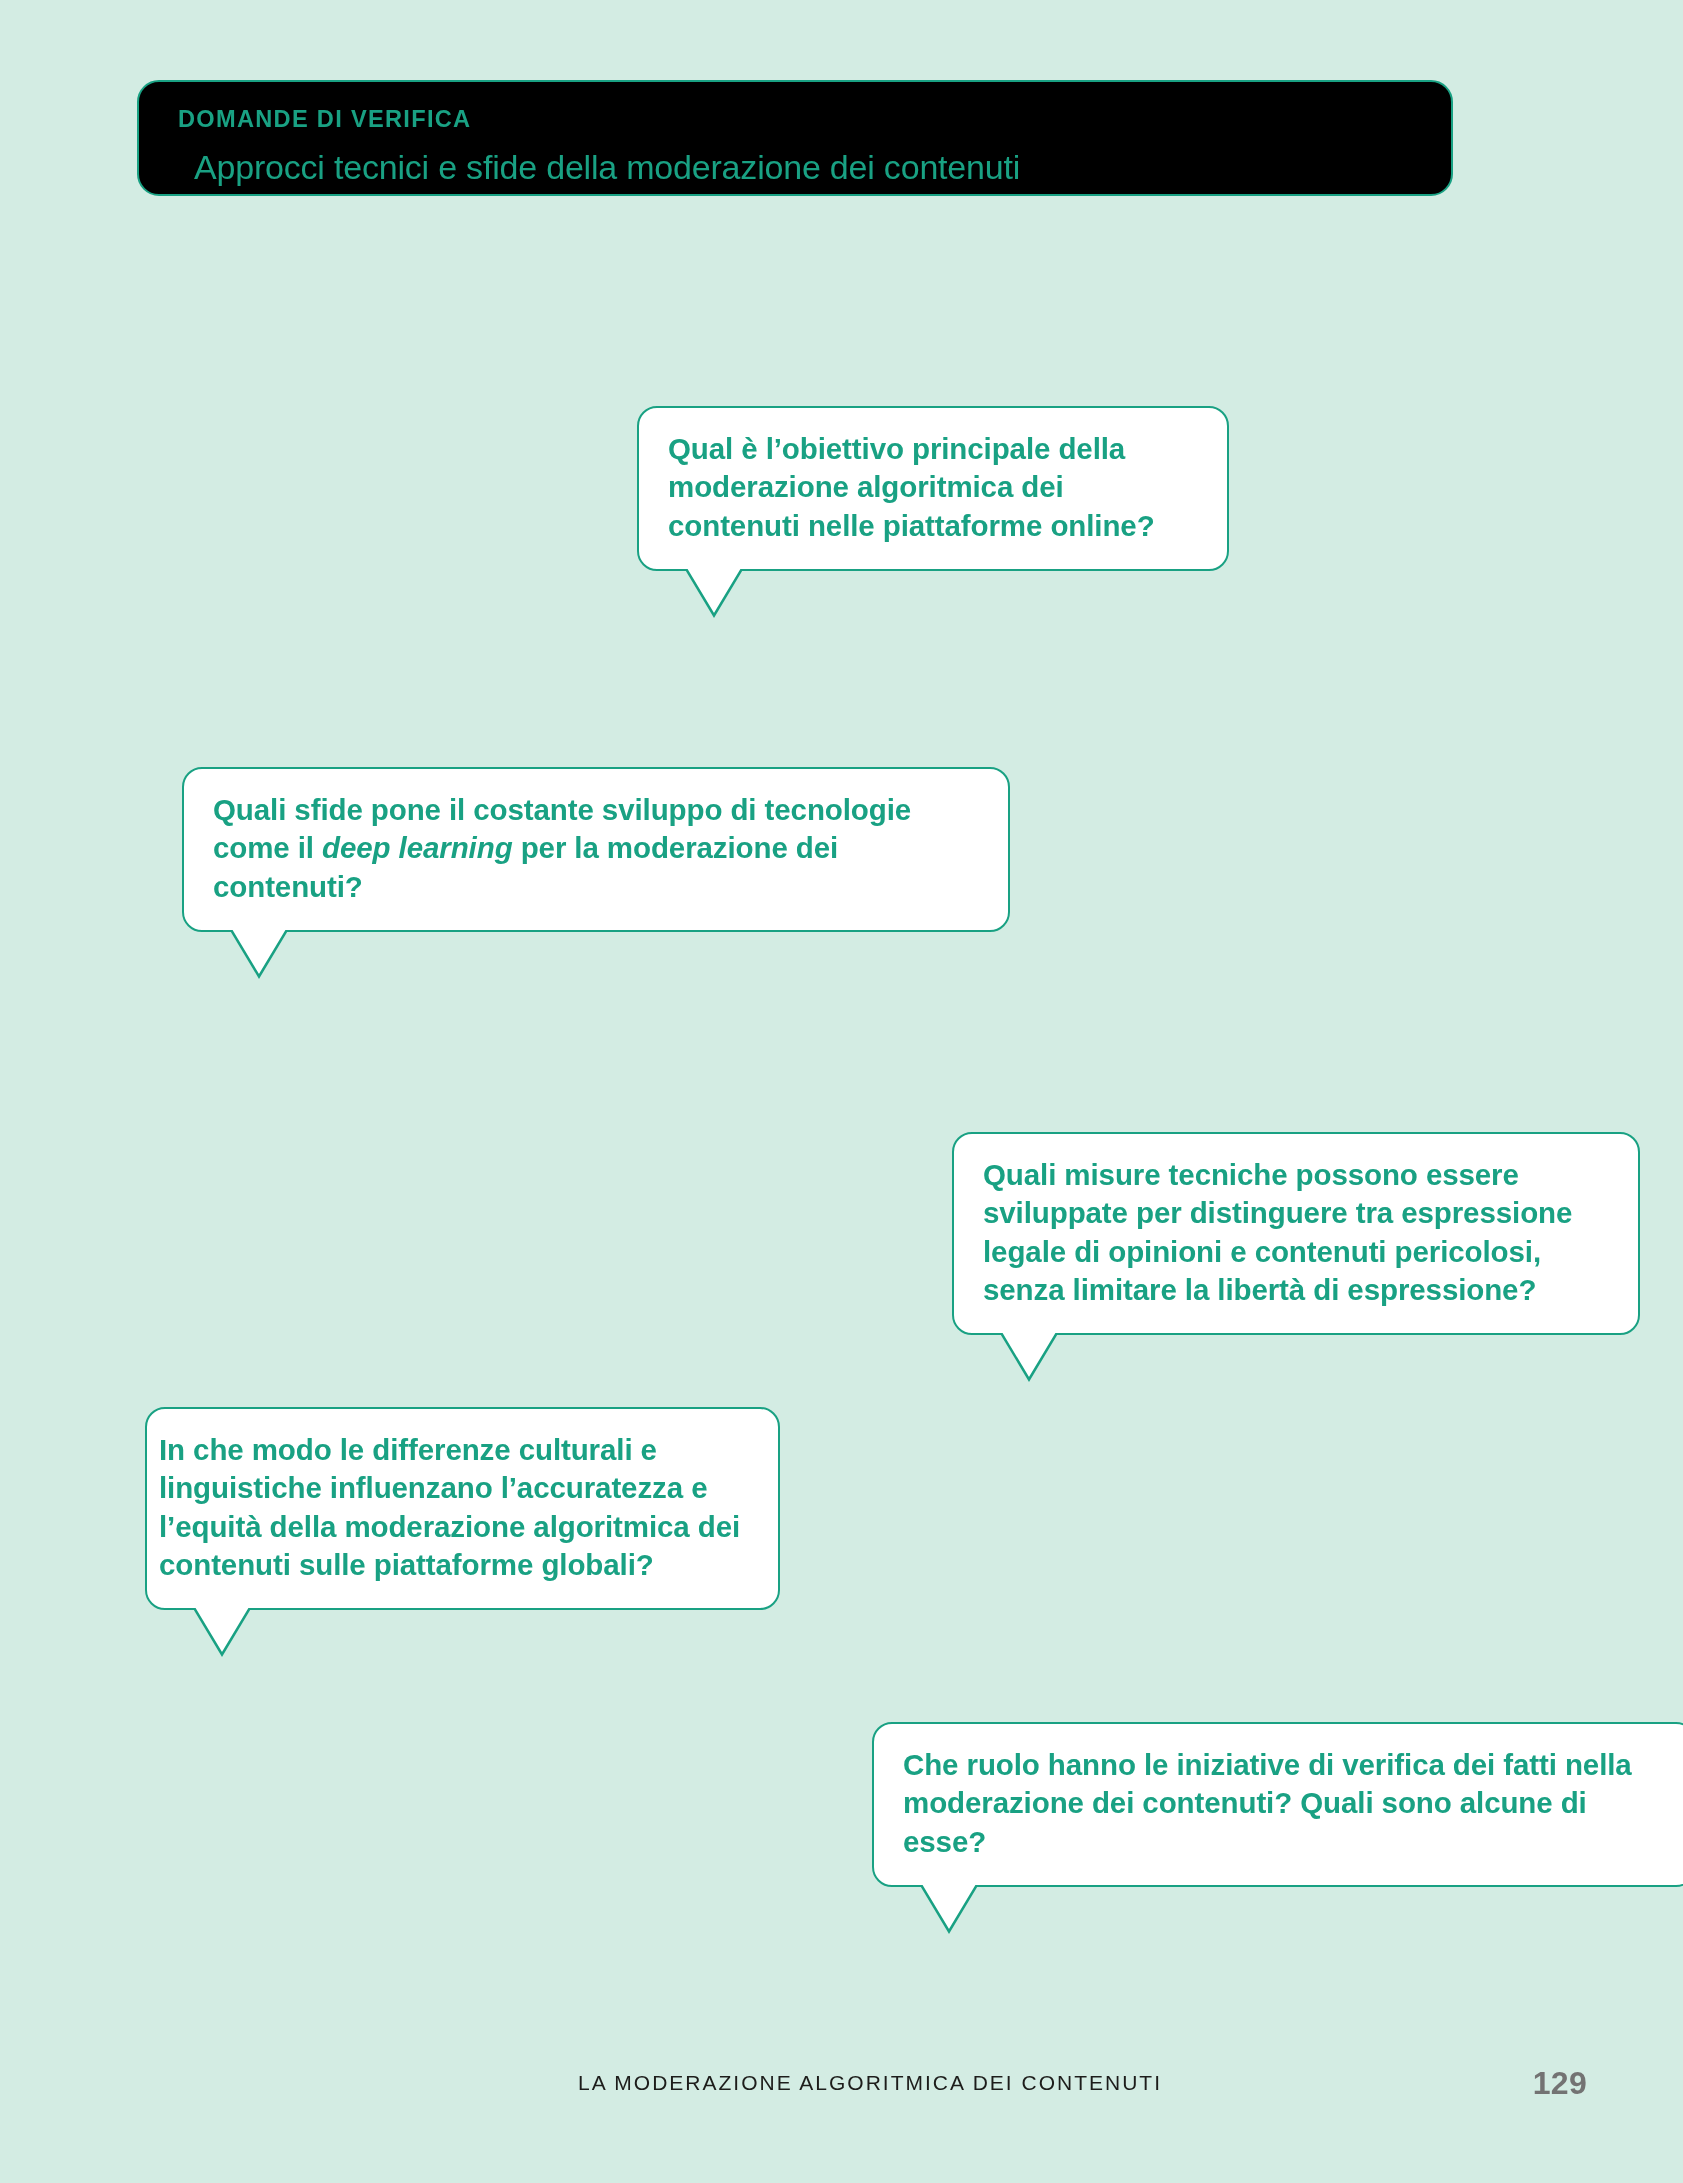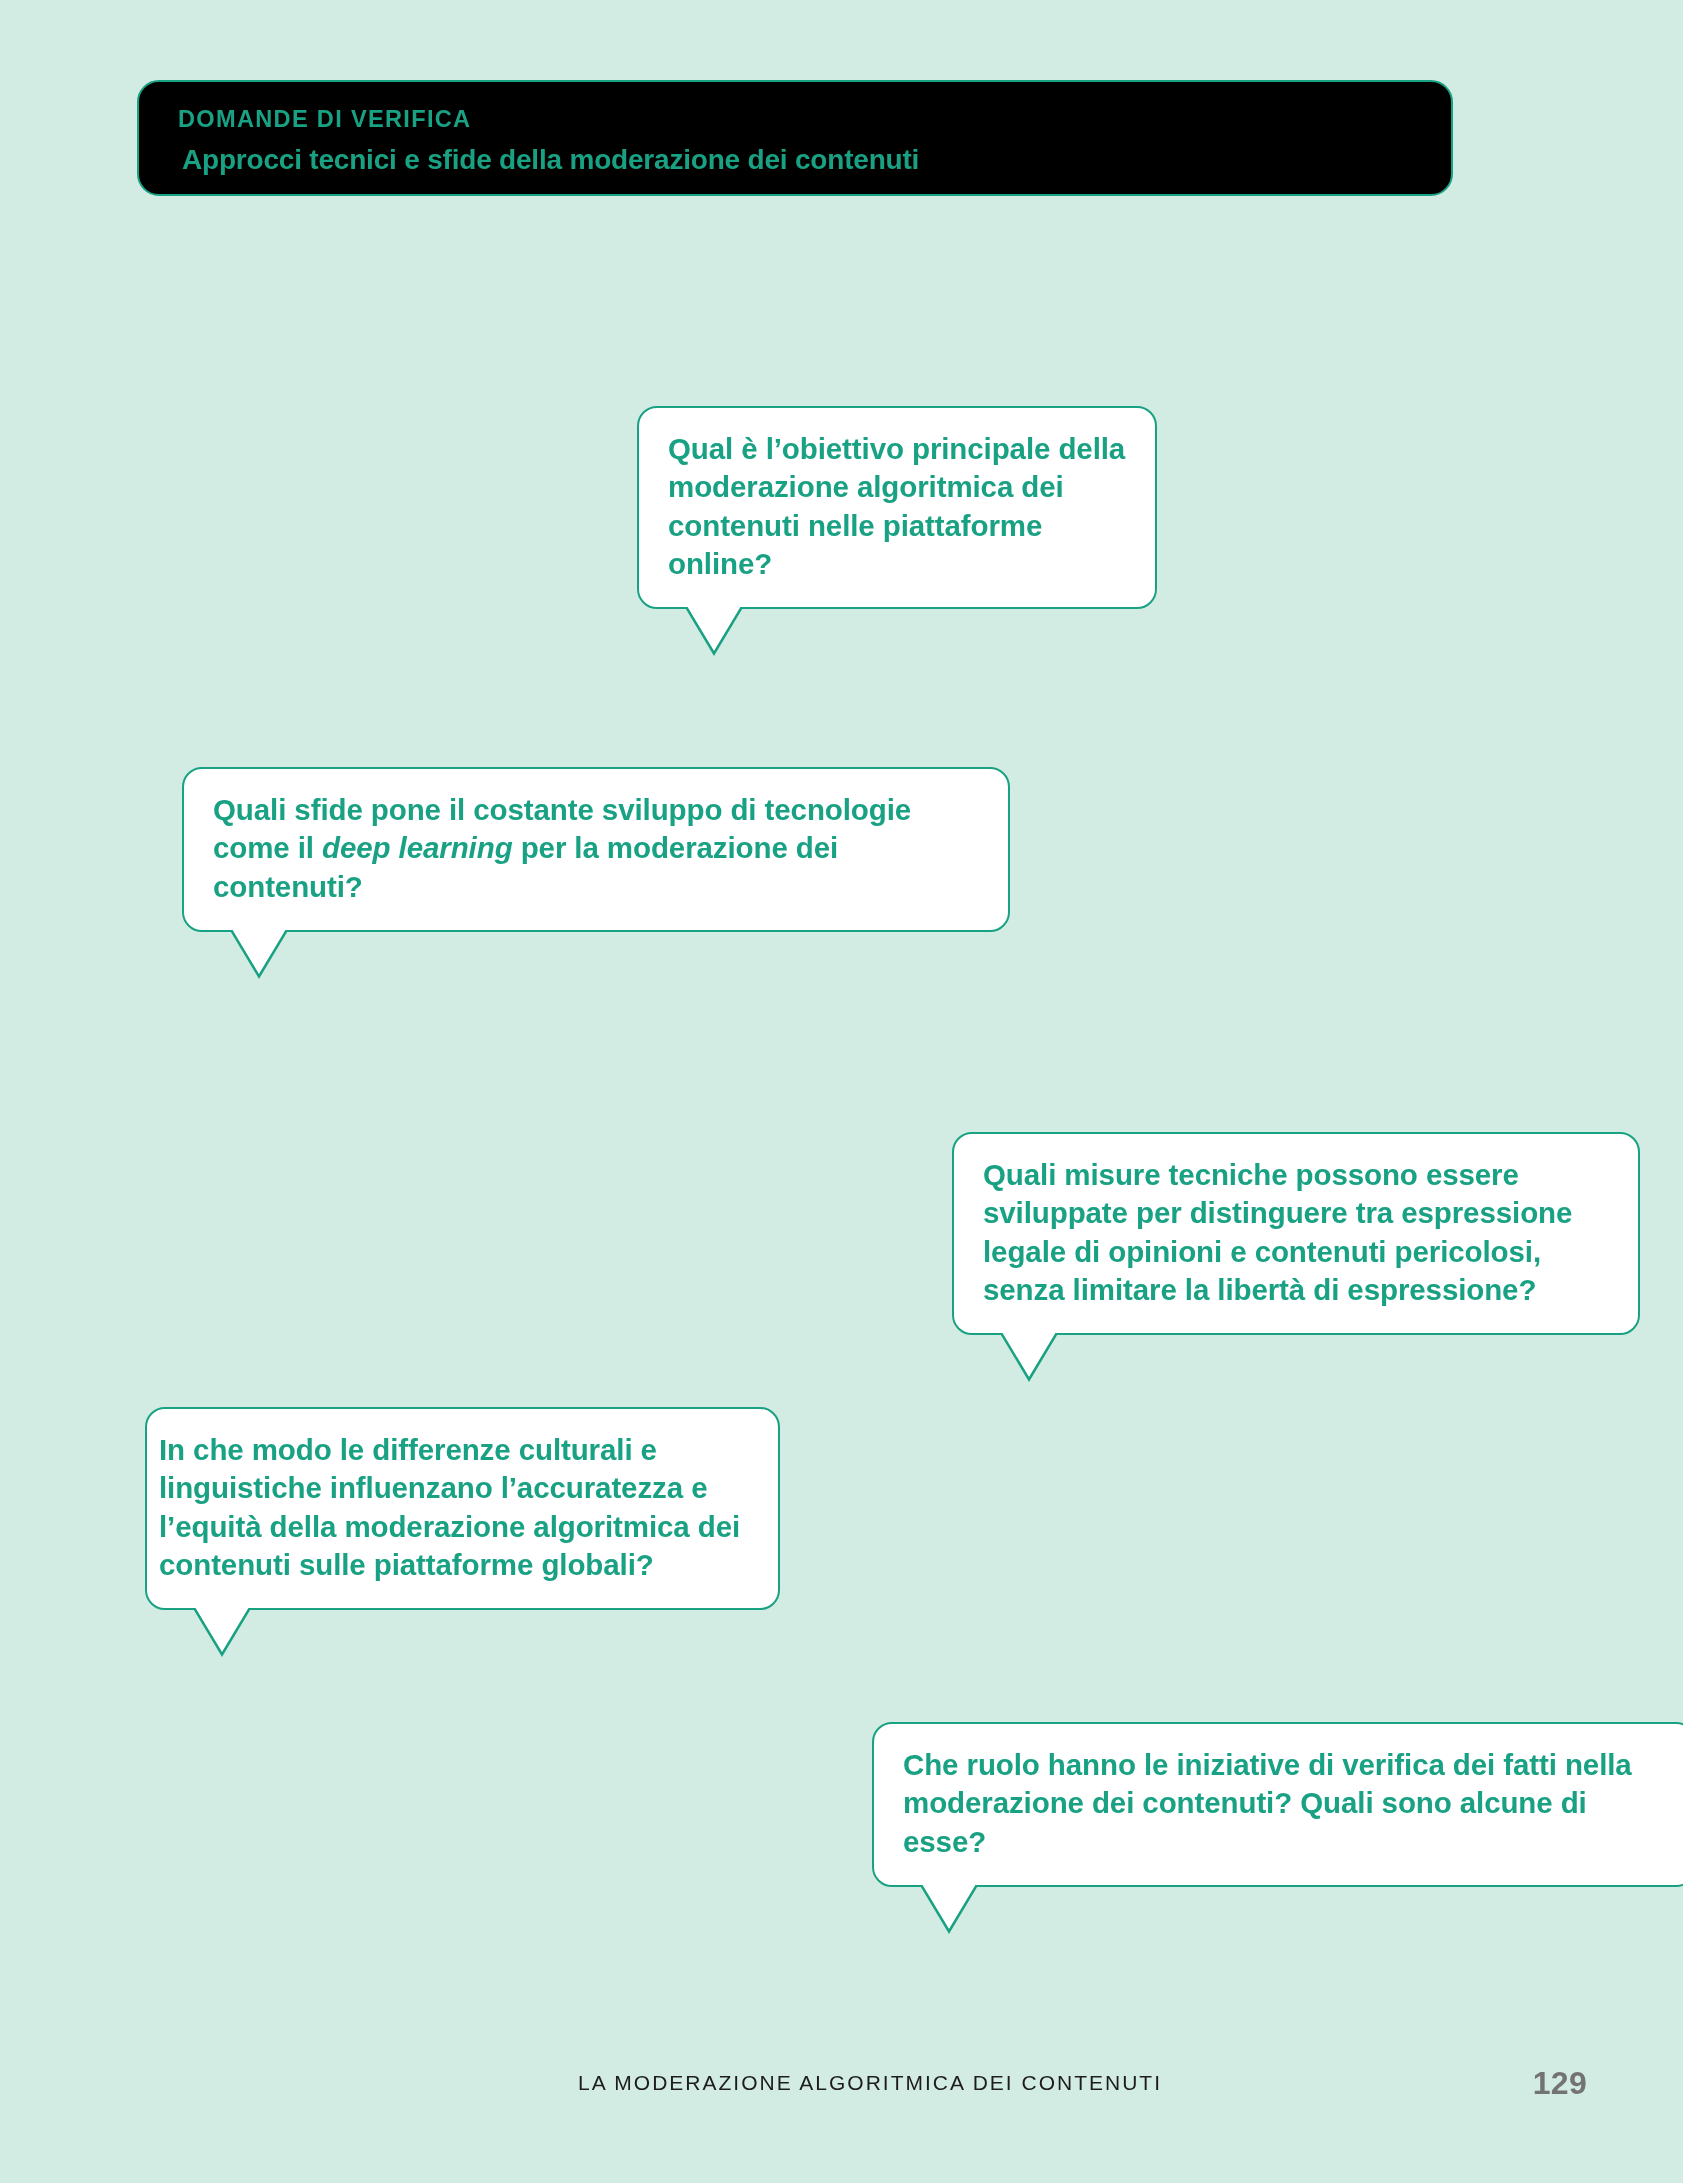--- a/index.html
+++ b/index.html
@@ -39,25 +39,25 @@
     color: #19a183;
     font-size: 23.6px;
     font-weight: bold;
     letter-spacing: 1.3px;
     line-height: 1.1;
     margin: 0 0 11.8px 0;
     white-space: nowrap;
   }
   .header-title {
     color: #19a183;
-    font-size: 28px;
-    font-weight: bold;
+    font-size: 34px;
+    font-weight: normal;
     letter-spacing: -0.2px;
     line-height: 1.1;
-    margin: 4px;
+    margin: 16px;
     white-space: nowrap;
   }
 
   
   .bubble {
     position: absolute;
     background: #ffffff;
     border: 2.5px solid #19a183;
     border-radius: 20px;
     box-sizing: border-box;
@@ -81,21 +81,21 @@
     position: absolute;
     width: 56px;
     height: 49px;
     left: 47px;
     bottom: -49px;
     pointer-events: none;
   }
   .tail svg { display: block; }
 
   
-  #bubble-1 { left: 637px;  top: 406px;  width: 520px;  }
+  #bubble-1 { left: 637px;  top: 406px;  width: 592px;  }
   #bubble-2 { left: 182px;  top: 767px;  width: 828px;  }
   #bubble-3 { left: 952px; top: 1132px; width: 688px;  }
   #bubble-4 { left: 145px;  top: 1407px; width: 635px; padding-left: 12px;  }
   #bubble-5 { left: 872px; top: 1722px; width: 824px;  }
 
   
   .footer {
     position: absolute;
     left: 137px;
     top: 2066px;

